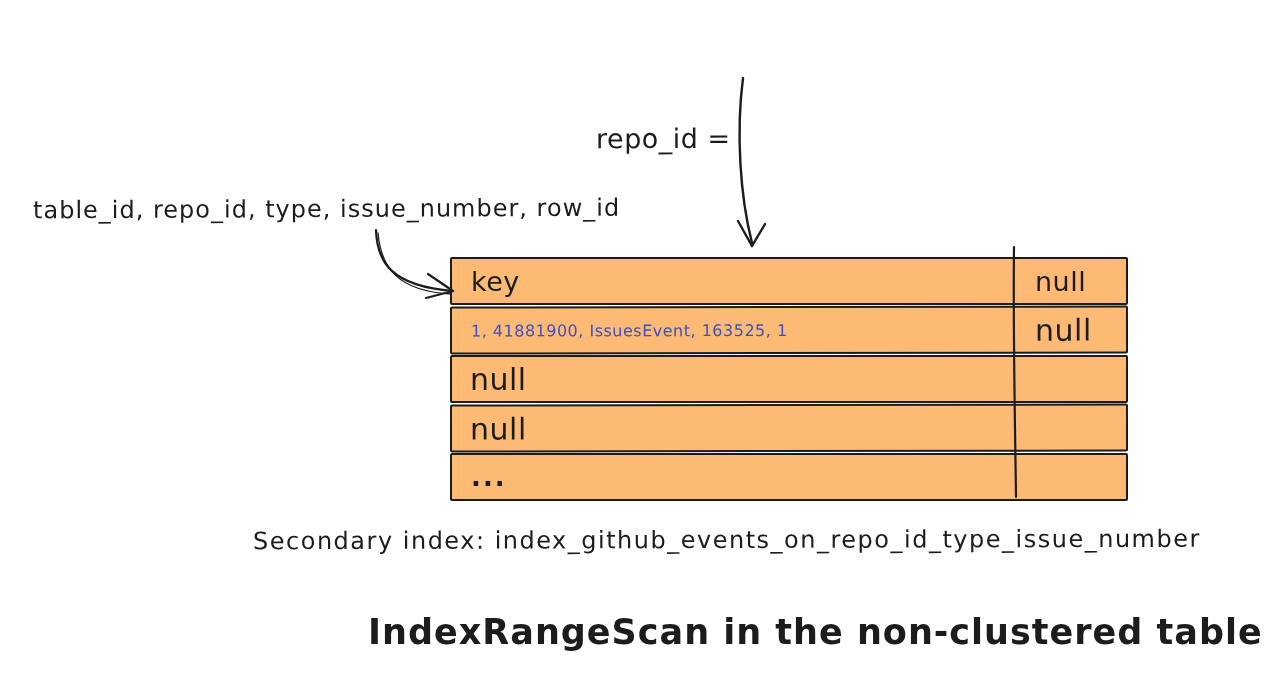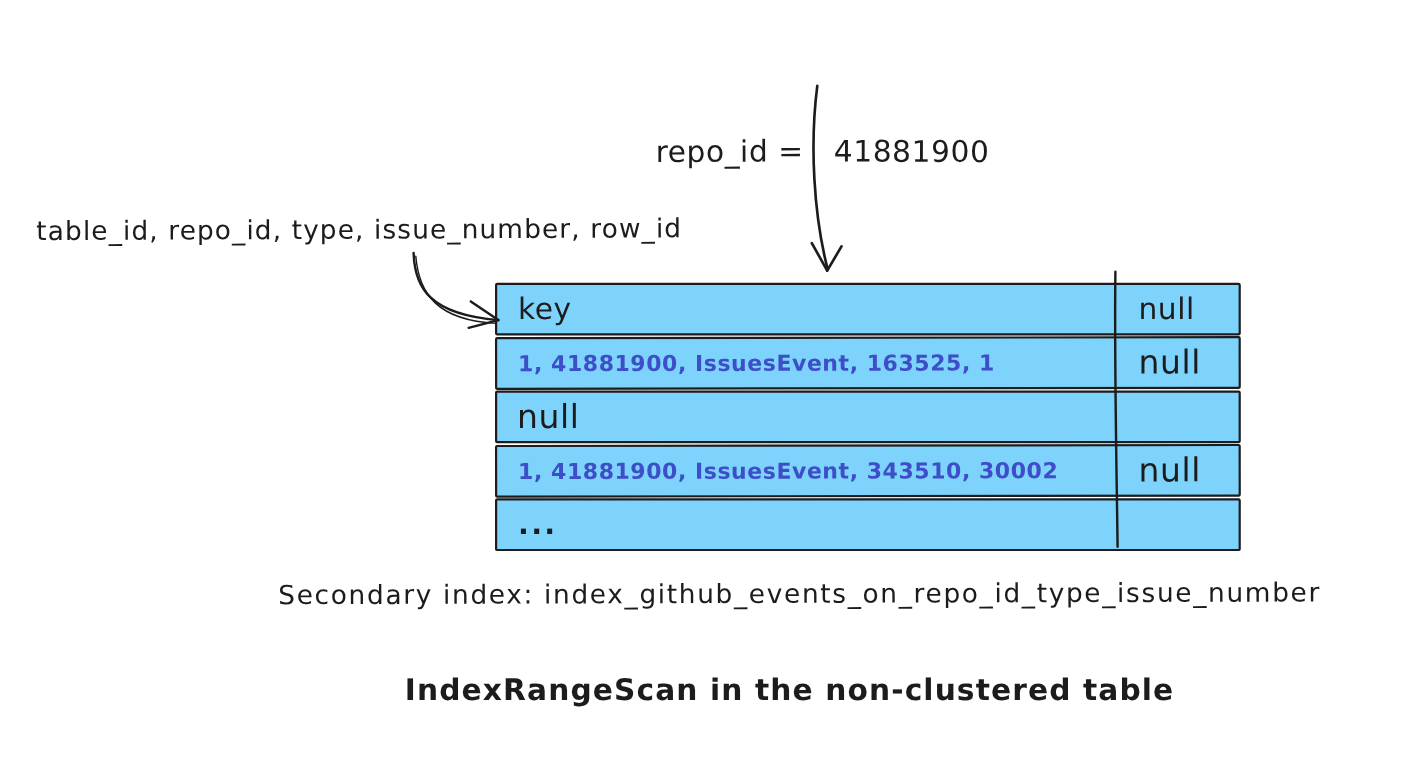--- a/index.html
+++ b/index.html
@@ -11,48 +11,47 @@
     position:relative;width:1280px;height:690px;background:#ffffff;overflow:hidden;
     font-family:"DejaVu Sans","Liberation Sans",sans-serif;color:var(--ink);
   }
   .hand{font-weight:500;letter-spacing:.5px;}
 
   
   #anno-label{position:absolute;top:123px;right:549px;font-size:27px;white-space:nowrap;transform:rotate(-.3deg);}
   #anno-value{position:absolute;top:123px;left:758px;font-size:27px;white-space:nowrap;transform:rotate(.2deg);}
   #cols-label{position:absolute;top:195px;left:33px;font-size:24px;white-space:nowrap;letter-spacing:1px;transform:rotate(-.25deg);}
   #caption{position:absolute;top:526px;left:253px;font-size:24px;white-space:nowrap;letter-spacing:1.5px;transform:rotate(-.15deg);}
-  #title{position:absolute;top:612px;left:368px;font-size:27px;font-weight:600;white-space:nowrap;letter-spacing:1px;}
+  #title{position:absolute;top:612px;left:368px;font-size:35px;font-weight:600;white-space:nowrap;letter-spacing:1px;}
 
   
   #index-table{position:absolute;left:450px;top:257px;width:678px;z-index:1;}
   .trow{
     display:flex;align-items:center;height:44px;
-    border:2.5px solid var(--ink);border-radius:2px;background:#7dd3fc;
+    border:2.5px solid var(--ink);border-radius:2px;background:#fdba74;
   }
   .trow + .trow{margin-top:1px;}
   .trow:nth-child(even){transform:rotate(-.08deg);}
   .cell{white-space:nowrap;overflow:visible;}
   .key-cell{flex:0 0 546px;padding-left:19px;}
   .value-cell{flex:1;padding-left:18px;}
   .hdr .key-cell,.hdr .value-cell{font-size:27px;font-weight:500;}
-  .key-cell.data{color:var(--key-text);font-size:20px;font-weight:700;}
+  .key-cell.data{color:var(--key-text);font-size:16px;font-weight:400;}
   .value-cell{font-size:30px;font-weight:500;}
   .dots{font-size:26px;font-weight:700;letter-spacing:2px;}
 
   
   #arrows{position:absolute;left:0;top:0;z-index:2;pointer-events:none;}
 </style>
 </head>
 <body>
 
 <div id="canvas">
 
   <span id="anno-label" class="hand">repo_id =</span>
-  <span id="anno-value" class="hand">41881900</span>
 
   <span id="cols-label" class="hand">table_id, repo_id, type, issue_number, row_id</span>
 
   <svg id="arrows" width="1280" height="690" viewBox="0 0 1280 690">
 
     <g fill="none" stroke="#1c1c1c" stroke-width="2.4" stroke-linecap="round">
       <path d="M743,78 C736,132 740,196 752,243"></path>
       <path d="M752,246 L738,221"></path>
       <path d="M752,246 L765,224"></path>
     </g>
@@ -73,21 +72,20 @@
       <div class="cell value-cell hand">null</div>
     </div>
     <div class="trow">
       <div class="cell key-cell data hand">1, 41881900, IssuesEvent, 163525, 1</div>
       <div class="cell value-cell hand">null</div>
     </div>
     <div class="trow">
       <div class="cell value-cell hand">null</div>
     </div>
     <div class="trow">
-      <div class="cell key-cell data hand">1, 41881900, IssuesEvent, 343510, 30002</div>
       <div class="cell value-cell hand">null</div>
     </div>
     <div class="trow">
       <div class="cell key-cell dots" style="color:var(--ink)">...</div>
       <div class="cell value-cell hand"></div>
     </div>
   </div>
 
   <span id="caption" class="hand">Secondary index: index_github_events_on_repo_id_type_issue_number</span>
 

